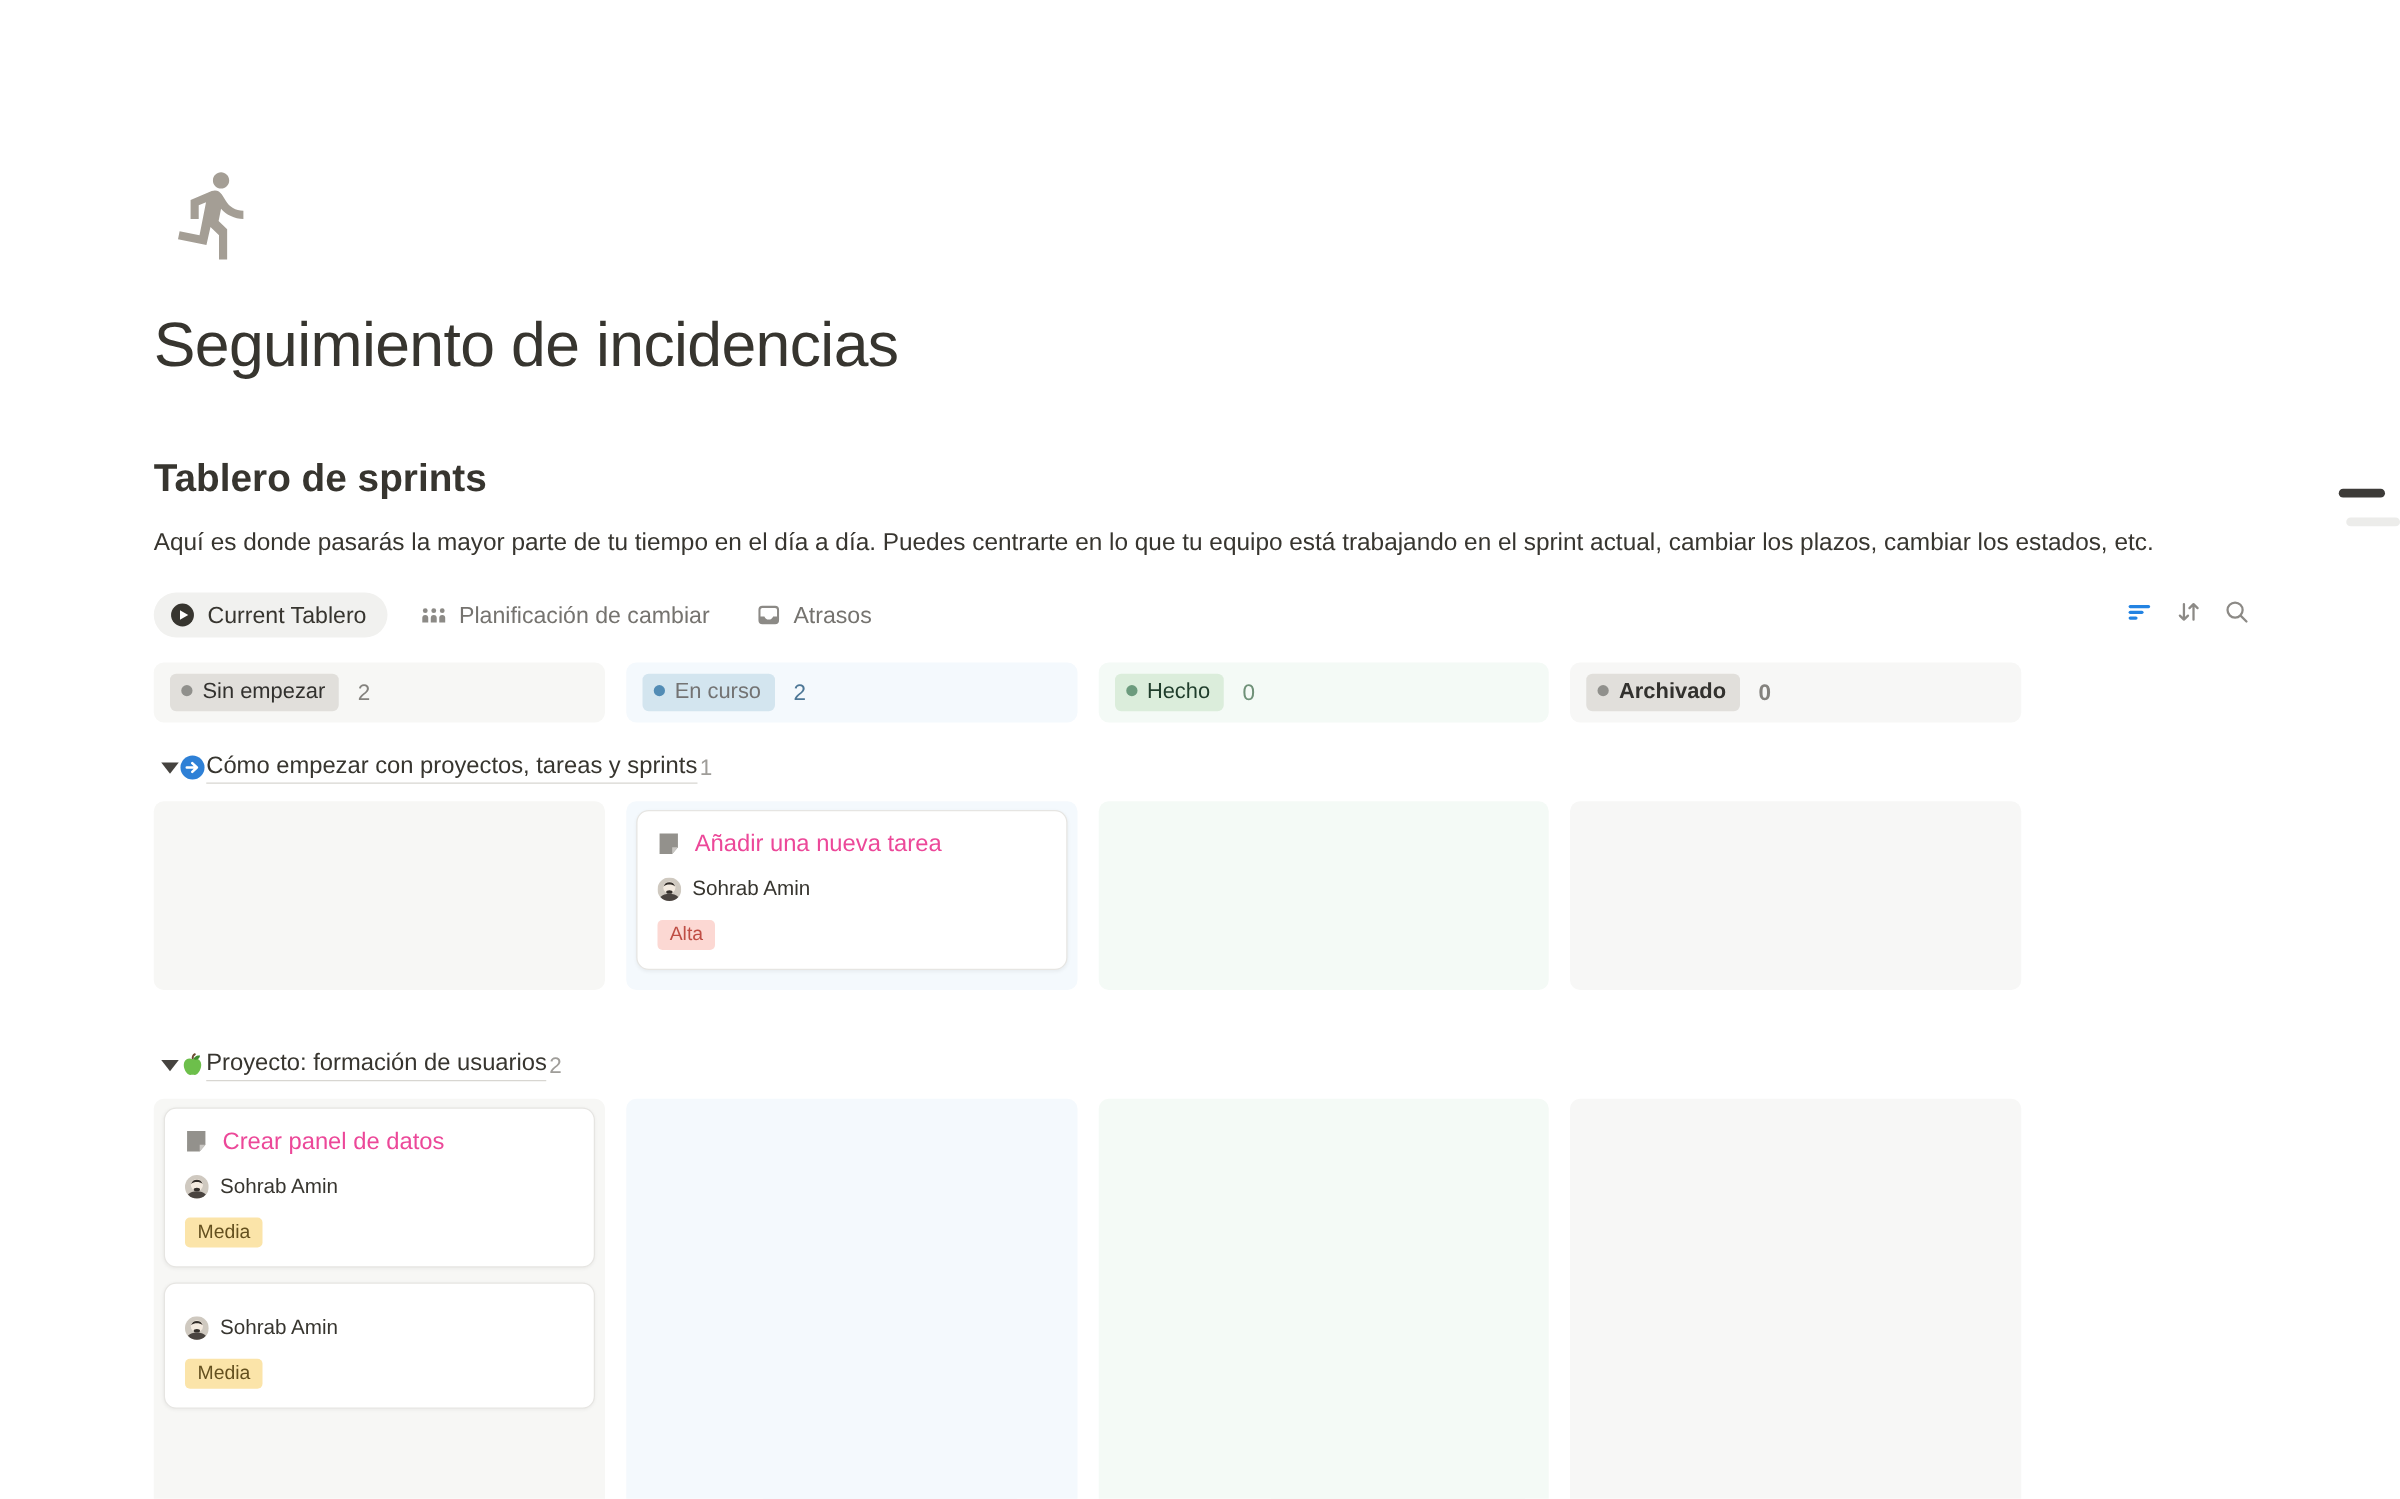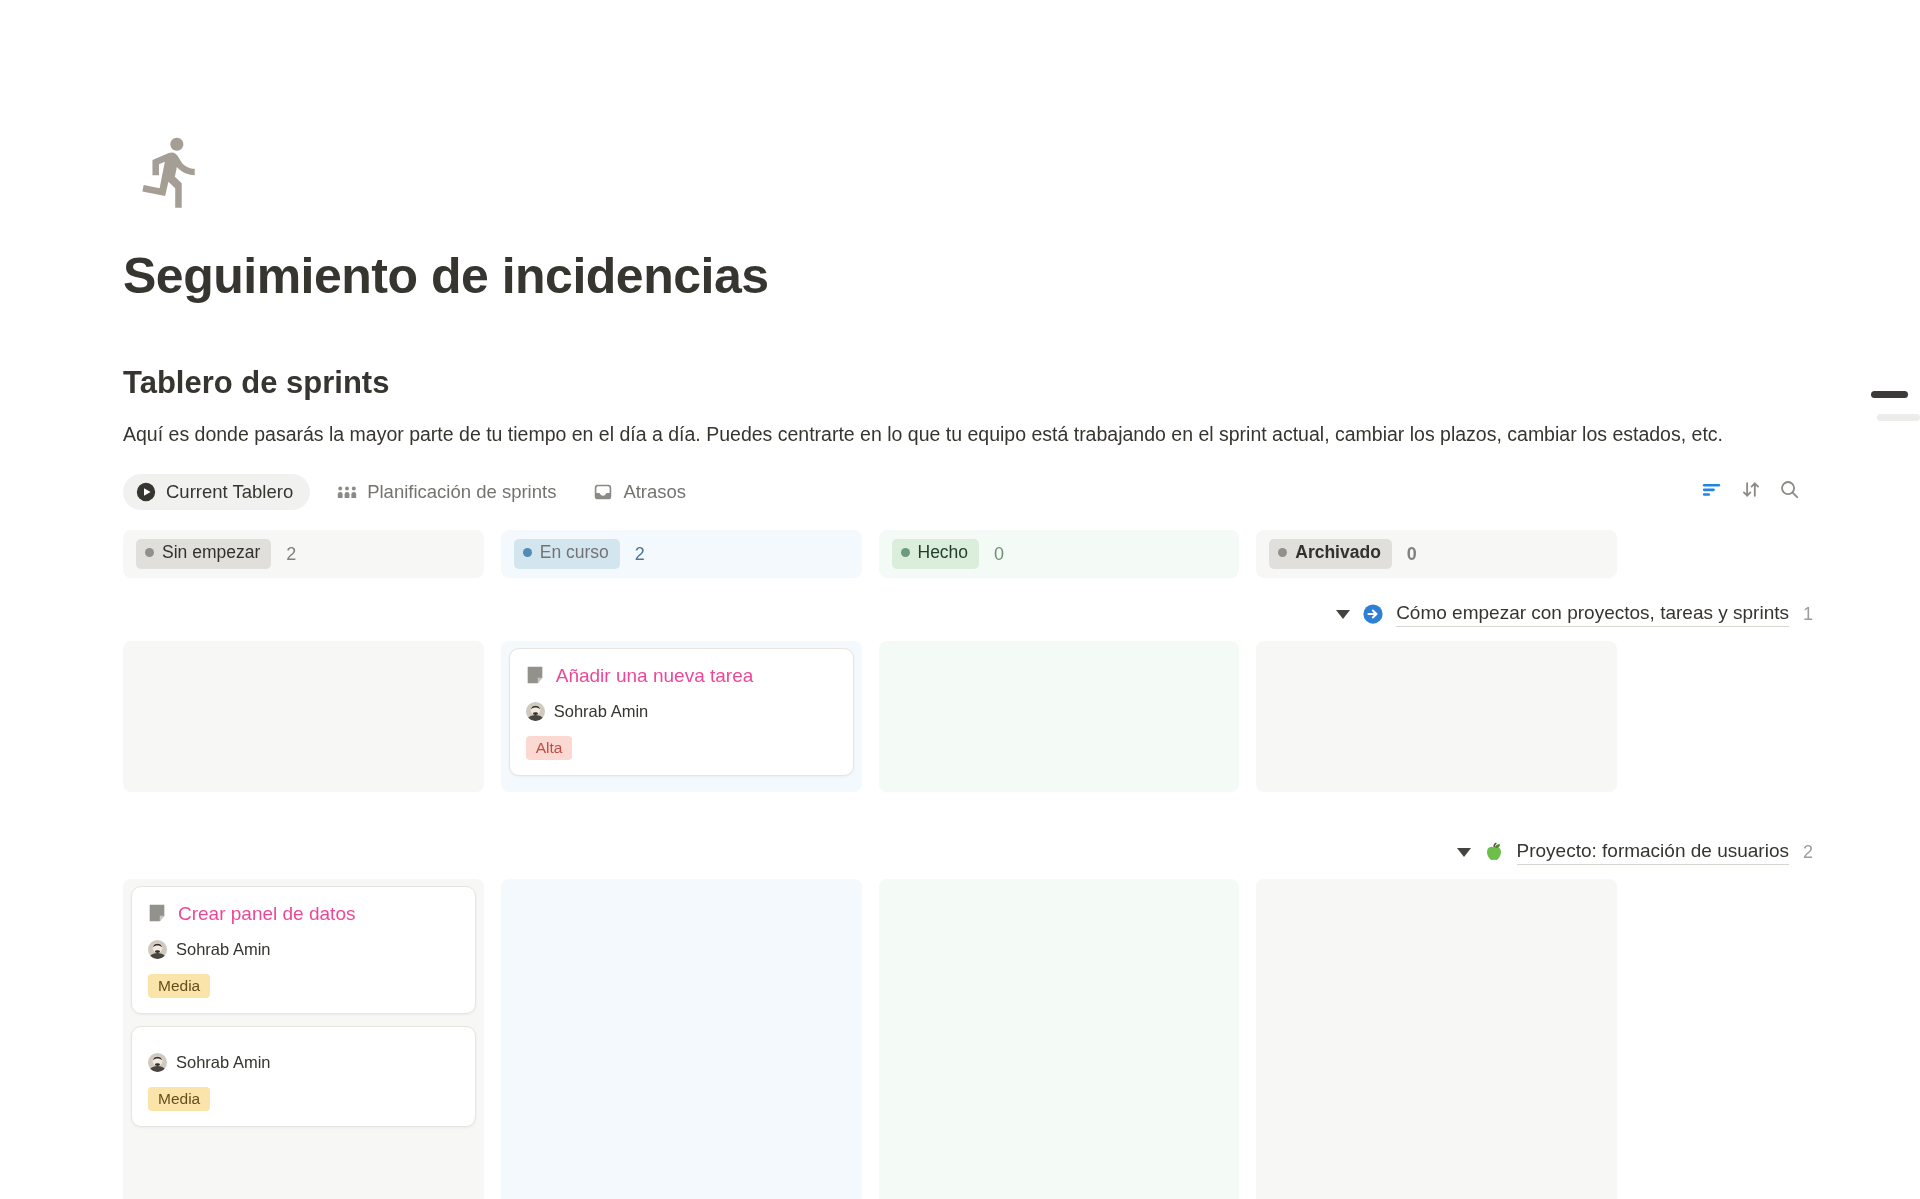--- a/index.html
+++ b/index.html
@@ -10,21 +10,21 @@
   
   .bar { position:absolute; border-radius:3.5px; }
   .bar.dark  { top:258px; left:1871px; width:37px; height:7px; background:#3d3b38; }
   .bar.light { top:281px; left:1877px; width:43px; height:7px; background:#ececea; }
 
   .content { margin-left:123px; width:1690px; }
 
   .page-icon { margin-top:133px; margin-left:10px; width:78px; height:78px; }
   .page-icon svg { width:78px; height:78px; }
 
-  h1.title { margin-top:36px; font-size:50px; font-weight:700; letter-spacing:-0.5px; color:#37352f; }
+  h1.title { margin-top:36px; font-size:50px; font-weight:400; letter-spacing:-0.5px; color:#37352f; }
   h2.board-heading { margin-top:60px; font-size:31px; font-weight:700; color:#37352f; }
   p.board-desc { margin-top:18px; font-size:19.5px; line-height:31px; color:#37352f; max-width:1690px; }
 
   
   .tabs-row { position:relative; margin-top:22px; height:40px; display:flex; align-items:center; }
   .tab { display:flex; align-items:center; gap:9px; font-size:18.5px; color:#75736f;
          margin-right:36px; cursor:pointer; white-space:nowrap; }
   .tab .t-icon { display:flex; width:22px; height:22px; }
   .tab.active { background:#f1f1ef; border-radius:21px; padding:7px 17px 7px 12px;
                 color:#37352f; font-weight:500; margin-right:26px; }
@@ -45,21 +45,21 @@
   .pill .dot { width:9px; height:9px; border-radius:50%; }
   .pill.gray  { background:#e1dfdb; color:#32312e; }  .pill.gray  .dot { background:#90908c; }
   .pill.blue  { background:#d3e5ef; color:#737373;text-align:center; }  .pill.blue  .dot { background:#528cb5; }
   .pill.green { background:#dbeddb; color:#1f3d2b; }  .pill.green .dot { background:#6c9b7d; }
   .hcount { margin-left:15px; font-size:18px; }
   .hcount.gray  { color:#84827e; }
   .hcount.blue  { color:#4d7796; }
   .hcount.green { color:#6f9178; }
 
   
-  .group-row { margin-top:22px; display:flex; align-items:center; gap:12px; padding-left:6px; height:28px;justify-content:flex-end; }
+  .group-row { margin-top:22px; display:flex; align-items:center; padding-left:6px; height:28px; }
   .tri { width:0; height:0; border-left:7px solid transparent; border-right:7px solid transparent;
          border-top:9px solid #45433f; cursor:pointer; }
   .g-icon { width:22px; height:22px; display:flex; }
   .g-icon svg { width:22px; height:22px; }
   .g-title { font-size:19px; color:#37352f; border-bottom:1.5px solid #d8d6d1; padding-bottom:2px; cursor:pointer; }
   .g-count { font-size:18px; color:#9f9d99; margin-left:2px; }
 
   .lanes  { margin-top:13px; }
   .lane   { border-radius:8px; padding:7px 8px; }
   .lanes.g1 .lane { height:151px; }
@@ -115,21 +115,21 @@
         <span class="t-icon">
           <svg viewBox="0 0 24 24" fill="#8c8a86">
             <circle cx="4.6" cy="8.2" r="2.1"></circle>
               <path d="M2 18.6v-4.1a2.6 2.6 0 0 1 5.2 0v4.1z"></path>
             <circle cx="12" cy="8.2" r="2.1"></circle>
               <path d="M9.4 18.6v-4.1a2.6 2.6 0 0 1 5.2 0v4.1z"></path>
             <circle cx="19.4" cy="8.2" r="2.1"></circle>
               <path d="M16.8 18.6v-4.1a2.6 2.6 0 0 1 5.2 0v4.1z"></path>
           </svg>
         </span>
-        <span>Planificación de sprints</span>
+        <span>Planificación de cambiar</span>
       </div>
       <div class="tab">
         <span class="t-icon">
           <svg viewBox="0 0 24 24">
             <rect x="3.9" y="4.9" width="16.2" height="14.2" rx="2.6" fill="none" stroke="#8c8a86" stroke-width="1.8"></rect>
             <path d="M3.9 13.2h4.3c.6 1.7 1.9 2.8 3.8 2.8s3.2-1.1 3.8-2.8h4.3v3.3a2.6 2.6 0 0 1-2.6 2.6H6.5a2.6 2.6 0 0 1-2.6-2.6z" fill="#8c8a86"></path>
           </svg>
         </span>
         <span>Atrasos</span>
       </div>

